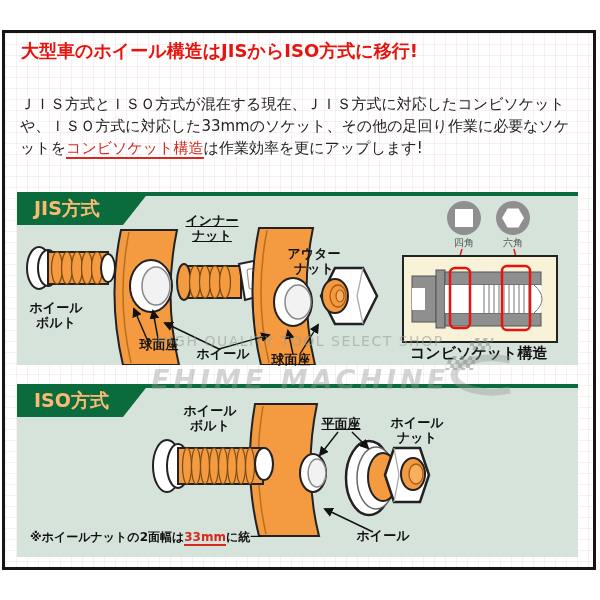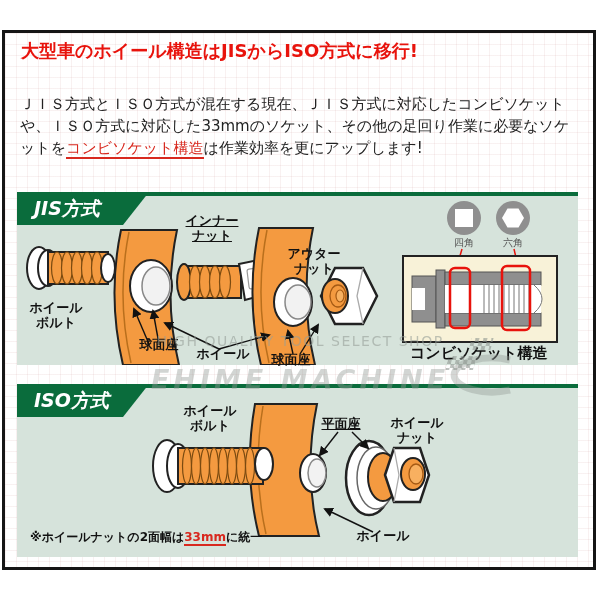--- a/index.html
+++ b/index.html
@@ -33,25 +33,24 @@
   }
   .section{
     position:absolute;left:17px;width:561px;height:173px;
     background:#d6e3db;border-top:4px solid #0a6c3c;box-sizing:border-box;
     z-index:1;
   }
   .sec-jis{top:192px;}
   .sec-iso{top:384px;}
   .sec-band{
     position:absolute;left:17px;width:132px;height:33px;
-    background:#0a6c3c;color:#ffffff;font-size:19px;font-weight:bold;
+    background:#0a6c3c;color:#fdba74;font-size:19px;font-weight:bold;
     line-height:32px;padding-left:17px;box-sizing:border-box;
     clip-path:polygon(0 0,100% 0,calc(100% - 26px) 100%,0 100%);
     z-index:3;
-    font-style:italic;
   }
   .band-jis{top:192px;}
   .band-iso{top:384px;}
   .diagram{position:absolute;left:17px;width:561px;height:173px;z-index:2;}
   .dg-jis{top:192px;}
   .dg-iso{top:384px;}
   .combi-svg{position:absolute;left:400px;top:196px;width:178px;height:150px;z-index:2;}
   .dlabel{
     position:absolute;font-size:13px;font-weight:bold;color:#111;
     text-align:center;line-height:15px;white-space:pre-line;z-index:4;

